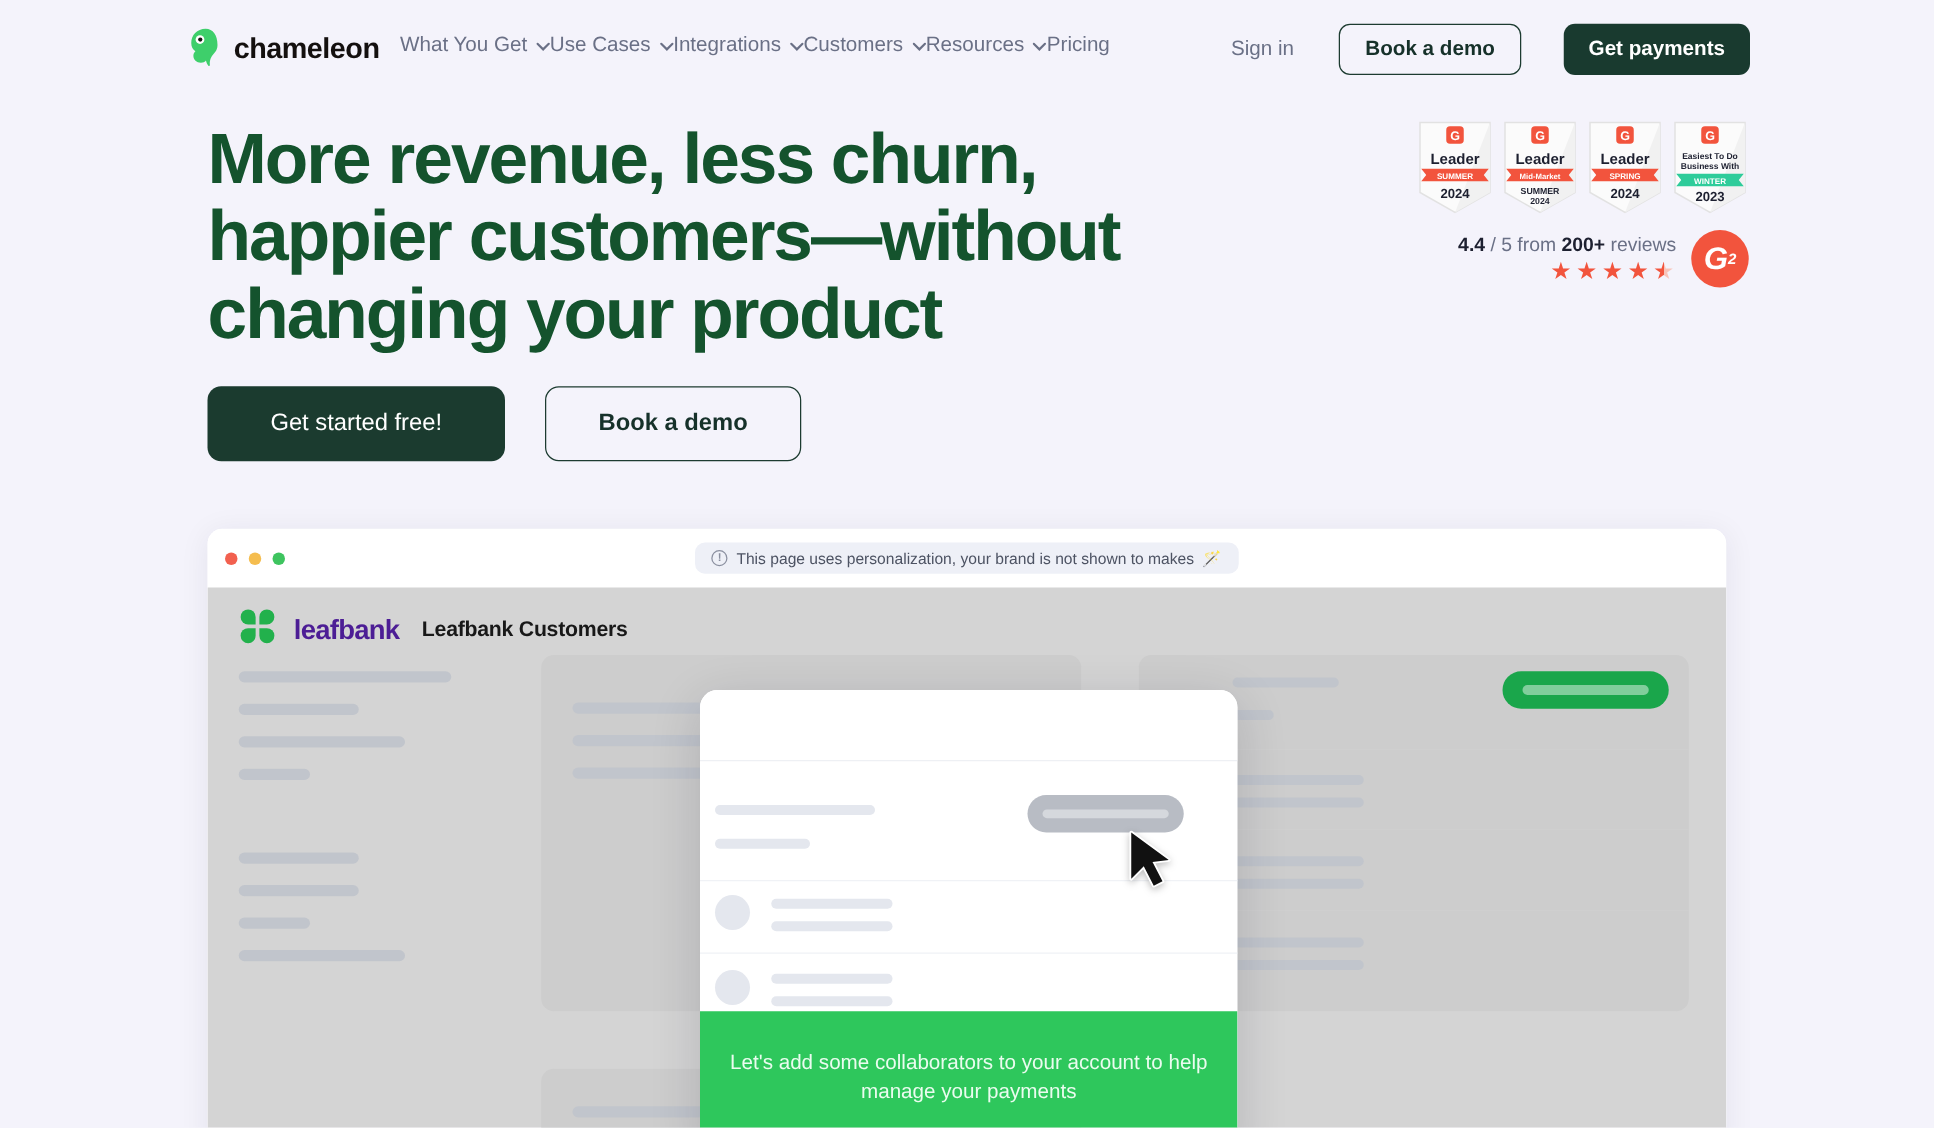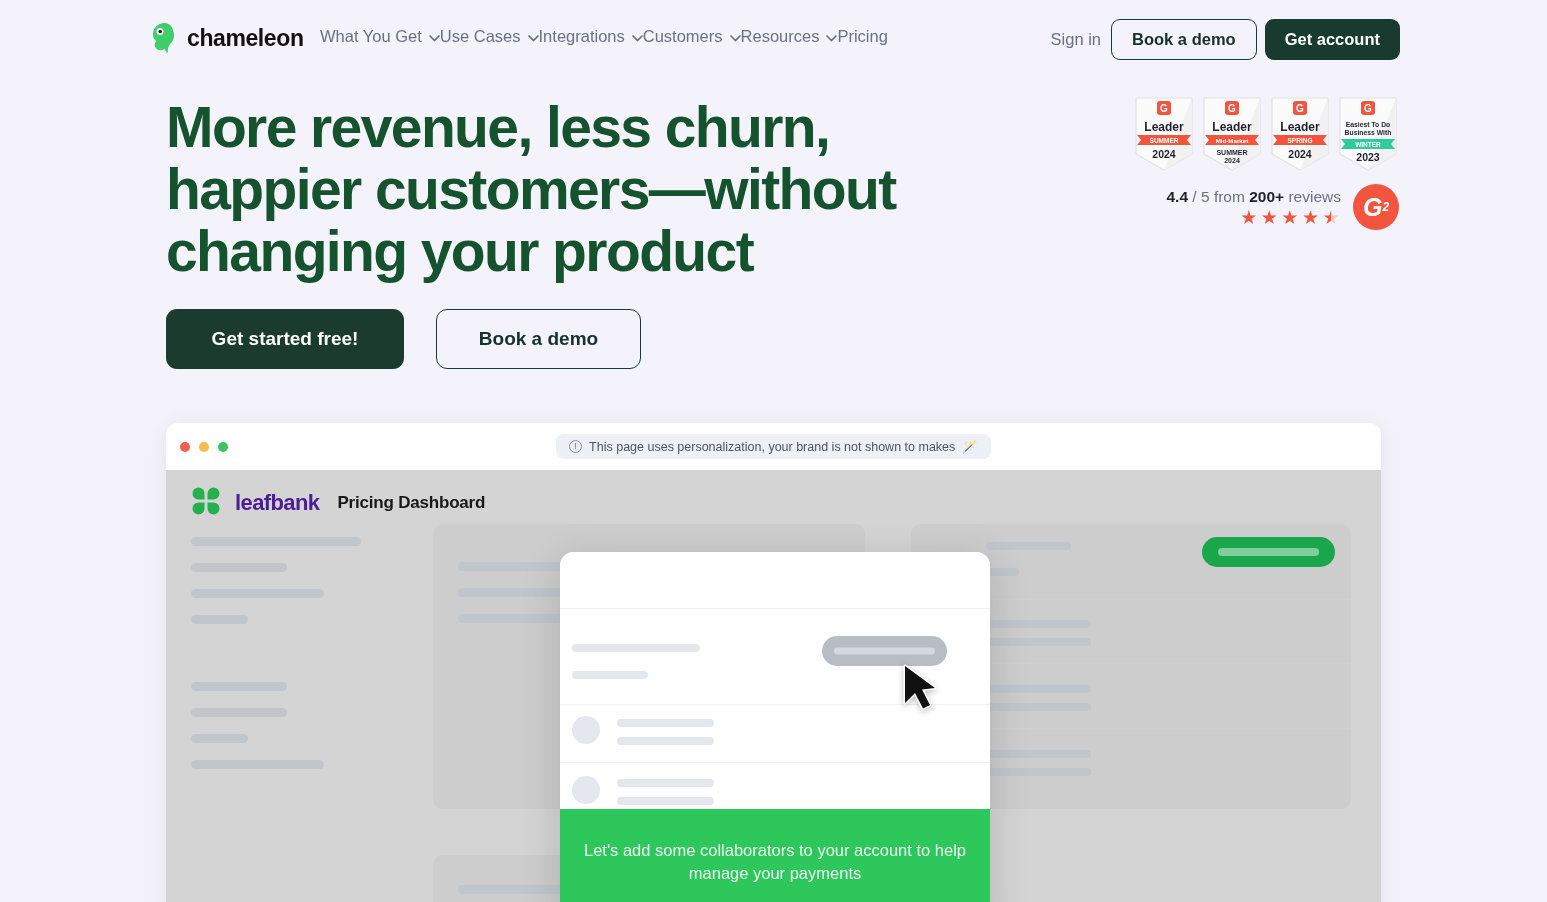--- a/index.html
+++ b/index.html
@@ -19,21 +19,21 @@
   }
   .brand { position: absolute; left: 150px; top: 22px; display: flex; align-items: center; gap: 9px; }
   .brand-logo { width: 28px; height: 32px; display:block; }
   .brand-name { font-size: 23px; font-weight: 700; color: #14100f; letter-spacing: -0.4px; }
 
   .nav-links { position: absolute; left: 320px; top: 27px; display: flex; align-items: center; }
   .nav-item { display: flex; align-items: center; gap: 7px; color: #6a7086; font-size: 16.5px; cursor: pointer; white-space: nowrap; }
   .nav-item .chev { display:block; }
   .nav-item.plain { }
 
-  .nav-right { position: absolute; right: 147px; top: 19px; display: flex; align-items: center; gap: 8px; }
+  .nav-right { position: absolute; right: 147px; top: 19px; display: flex; align-items: center; gap: 34px; }
   .signin { color: #6a7086; font-size: 16.5px; cursor: pointer; padding-right: 2px; }
   .btn-outline {
     border: 1.6px solid #1c3b30; color: #16312a; background: transparent;
     border-radius: 9px; padding: 0 20px; height: 41px; line-height: 39px;
     font-size: 16.5px; font-weight: 600; cursor: pointer; font-family: inherit;
   }
   .btn-solid {
     background: #193a2f; color: #ffffff; border: none;
     border-radius: 9px; padding: 0 20px; height: 41px; line-height: 41px;
     font-size: 16.5px; font-weight: 700; cursor: pointer; font-family: inherit;
@@ -41,21 +41,21 @@
 
   
   .hero-title {
     position: absolute; left: 166px; top: 96px; width: 800px;
     font-size: 57px; line-height: 62px; font-weight: 800;
     color: #14532d; letter-spacing: -1.6px;
   }
   .hero-ctas { position: absolute; left: 166px; top: 309px; display: flex; gap: 32px; }
   .cta-primary {
     background: #1b3b2f; color: #fff; border: none; border-radius: 11px;
-    width: 238px; height: 60px; font-size: 19px; font-weight: 700; cursor: pointer;
+    width: 238px; height: 60px; font-size: 19px; font-weight: 400; cursor: pointer;
     font-family: inherit;
   }
   .cta-secondary {
     background: transparent; color: #16312a; border: 1.7px solid #1c3b30; border-radius: 11px;
     width: 205px; height: 60px; font-size: 19px; font-weight: 700; cursor: pointer;
     font-family: inherit;
   }
 
   
   .g2-wrap { position: absolute; right: 148px; top: 96px; width: 300px; }
@@ -186,21 +186,21 @@
         </span>
       </div>
       <div class="nav-item plain">
         <span>Pricing</span>
       </div>
     </div>
 
     <div class="nav-right">
       <span class="signin">Sign in</span>
       <button class="btn-outline">Book a demo</button>
-      <button class="btn-solid">Get account</button>
+      <button class="btn-solid">Get payments</button>
     </div>
   </div>
 
   <h1 class="hero-title">More revenue, less churn, happier customers—without changing your product</h1>
 
   <div class="hero-ctas">
     <button class="cta-primary">Get started free!</button>
     <button class="cta-secondary">Book a demo</button>
   </div>
 
@@ -302,21 +302,21 @@
       <div class="lb-head">
         <span>
           <svg class="lb-logo" viewBox="0 0 30 30">
             <path d="M7.5 1.5A6 6 0 0 1 13.5 7.5v6h-6a6 6 0 1 1 0-12z" fill="#22b14c"></path>
             <path d="M22.5 1.5A6 6 0 0 0 16.5 7.5v6h6a6 6 0 1 0 0-12z" fill="#22b14c"></path>
             <path d="M7.5 28.5a6 6 0 0 0 6-6v-6h-6a6 6 0 1 0 0 12z" fill="#22b14c"></path>
             <path d="M22.5 28.5a6 6 0 0 1-6-6v-6h6a6 6 0 1 1 0 12z" fill="#22b14c"></path>
           </svg>
         </span>
         <span class="lb-name">leafbank</span>
-        <span class="lb-sub">Pricing Dashboard</span>
+        <span class="lb-sub">Leafbank Customers</span>
       </div>
 
       <div class="sk" style="left:25px; top:67px; width:170px; height:9px;"></div>
       <div class="sk" style="left:25px; top:93px; width:96px; height:9px;"></div>
       <div class="sk" style="left:25px; top:119px; width:133px; height:9px;"></div>
       <div class="sk" style="left:25px; top:145px; width:57px; height:9px;"></div>
       <div class="sk" style="left:25px; top:212px; width:96px; height:9px;"></div>
       <div class="sk" style="left:25px; top:238px; width:96px; height:9px;"></div>
       <div class="sk" style="left:25px; top:264px; width:57px; height:9px;"></div>
       <div class="sk" style="left:25px; top:290px; width:133px; height:9px;"></div>

